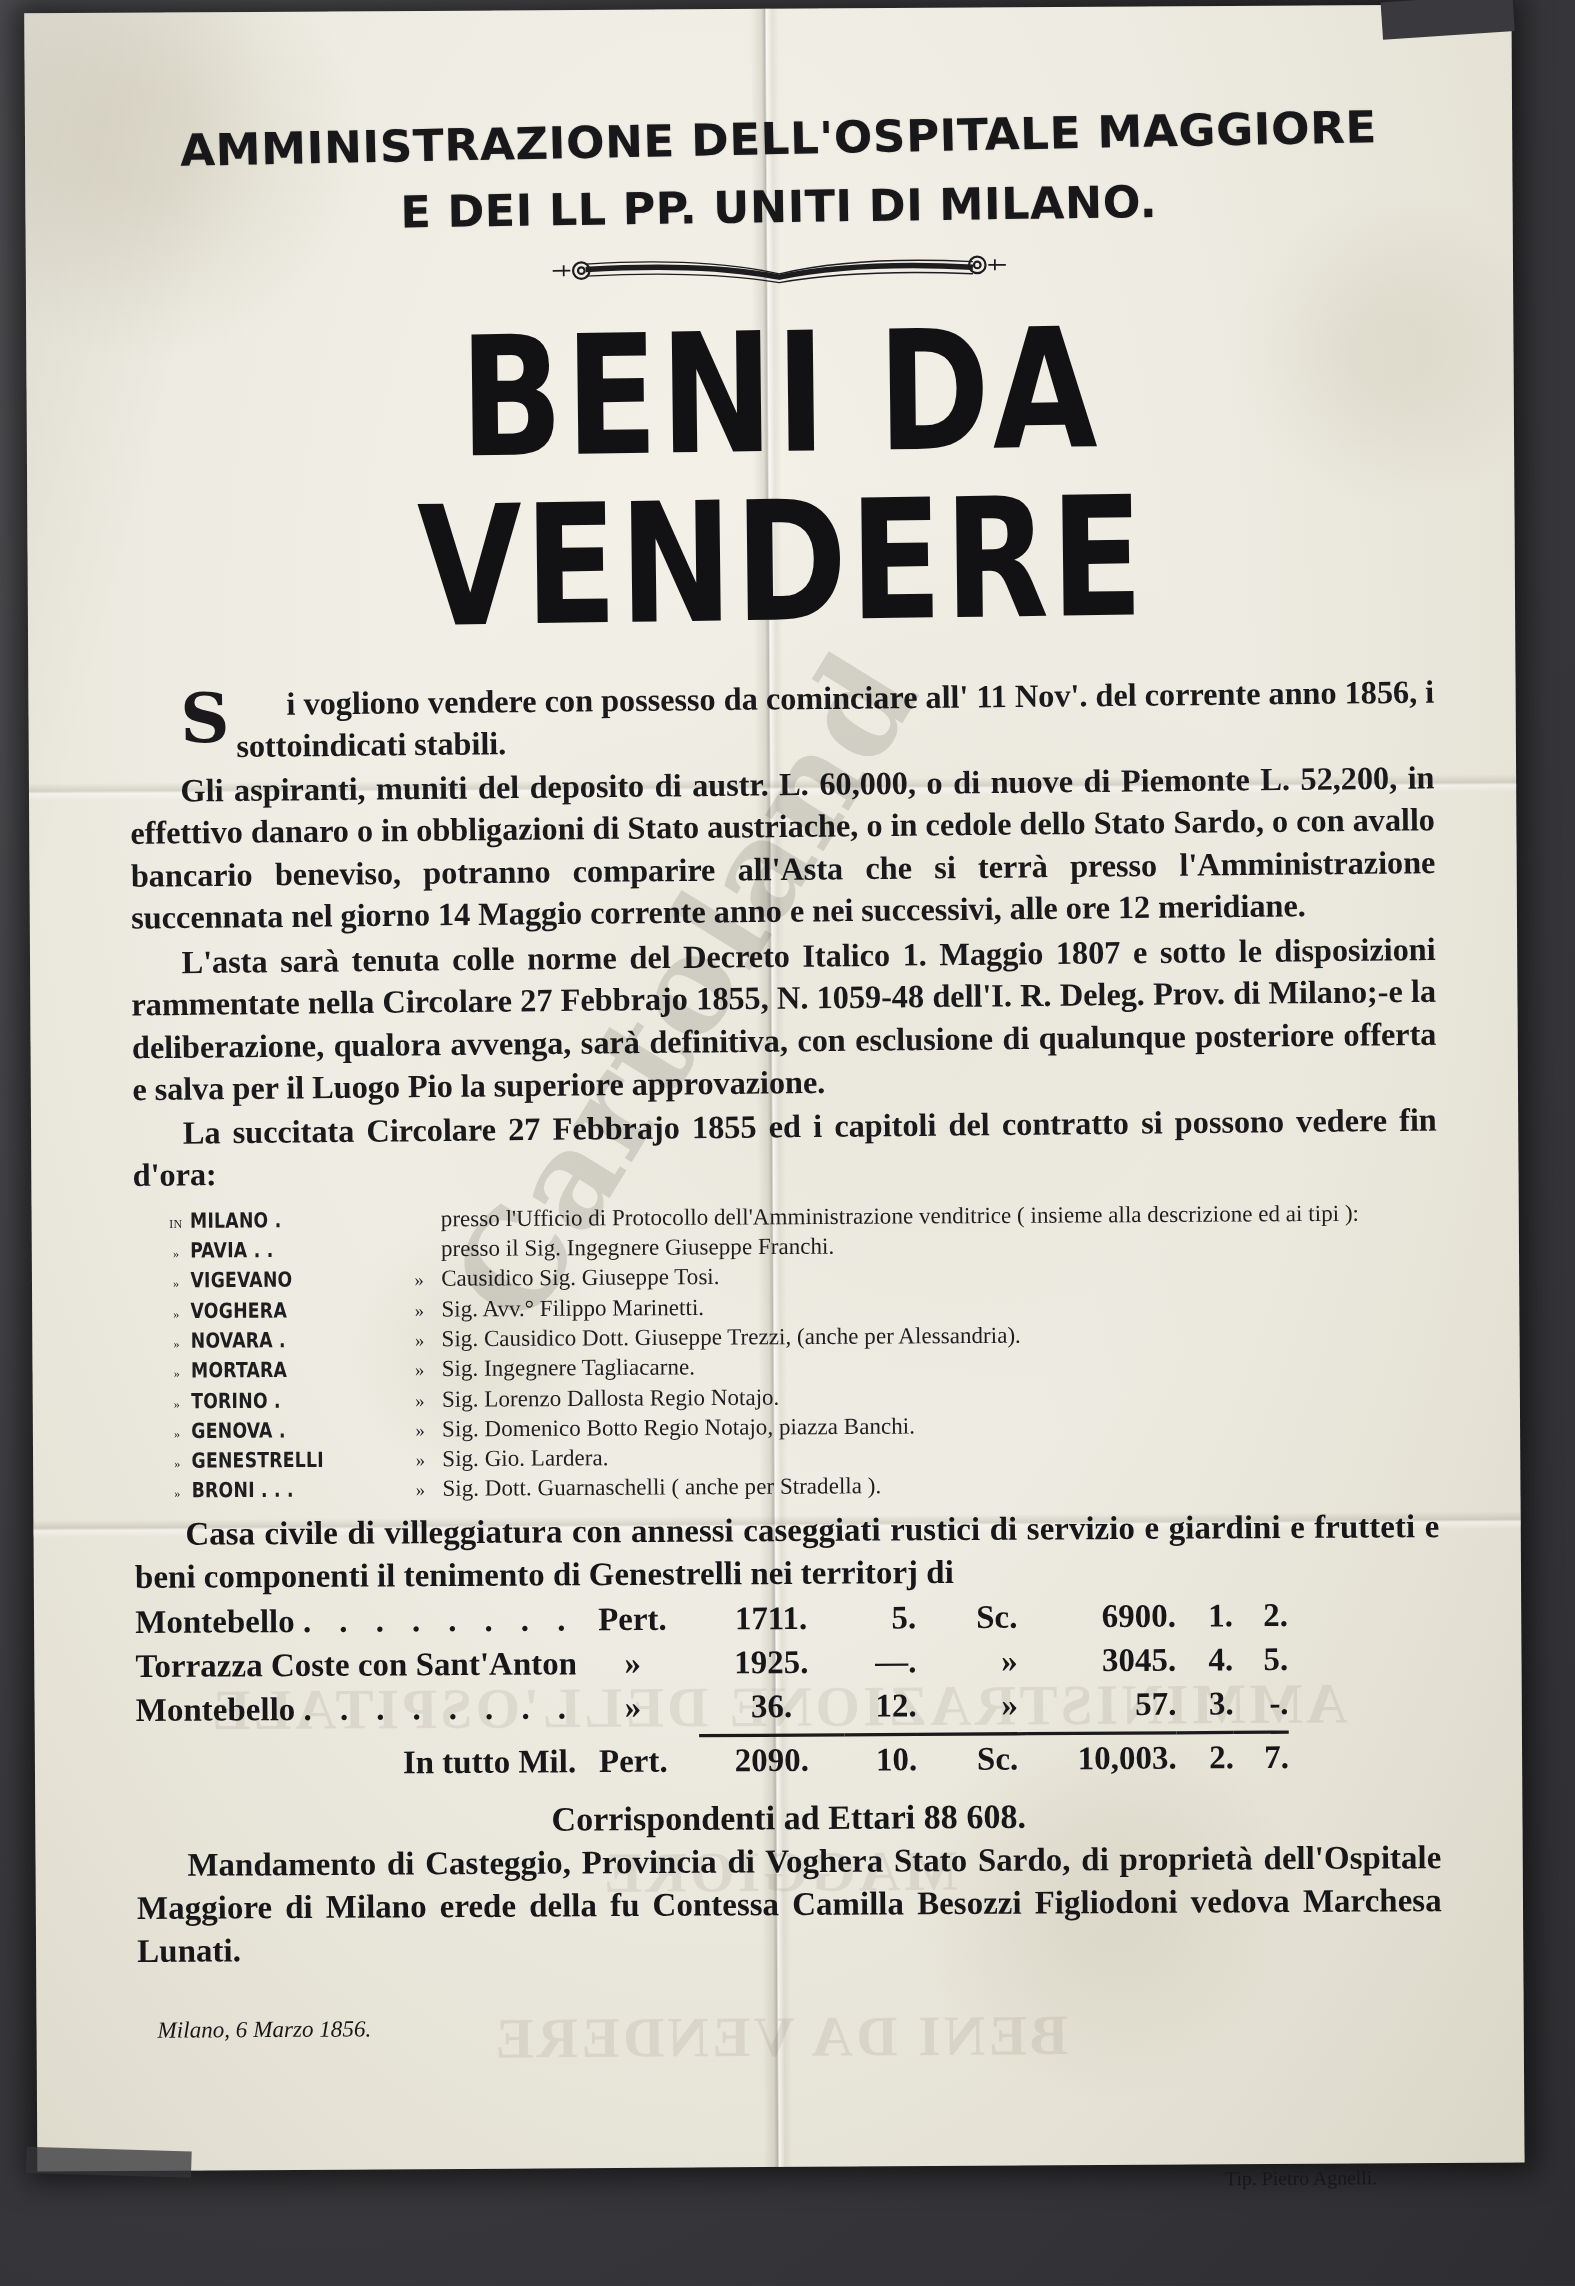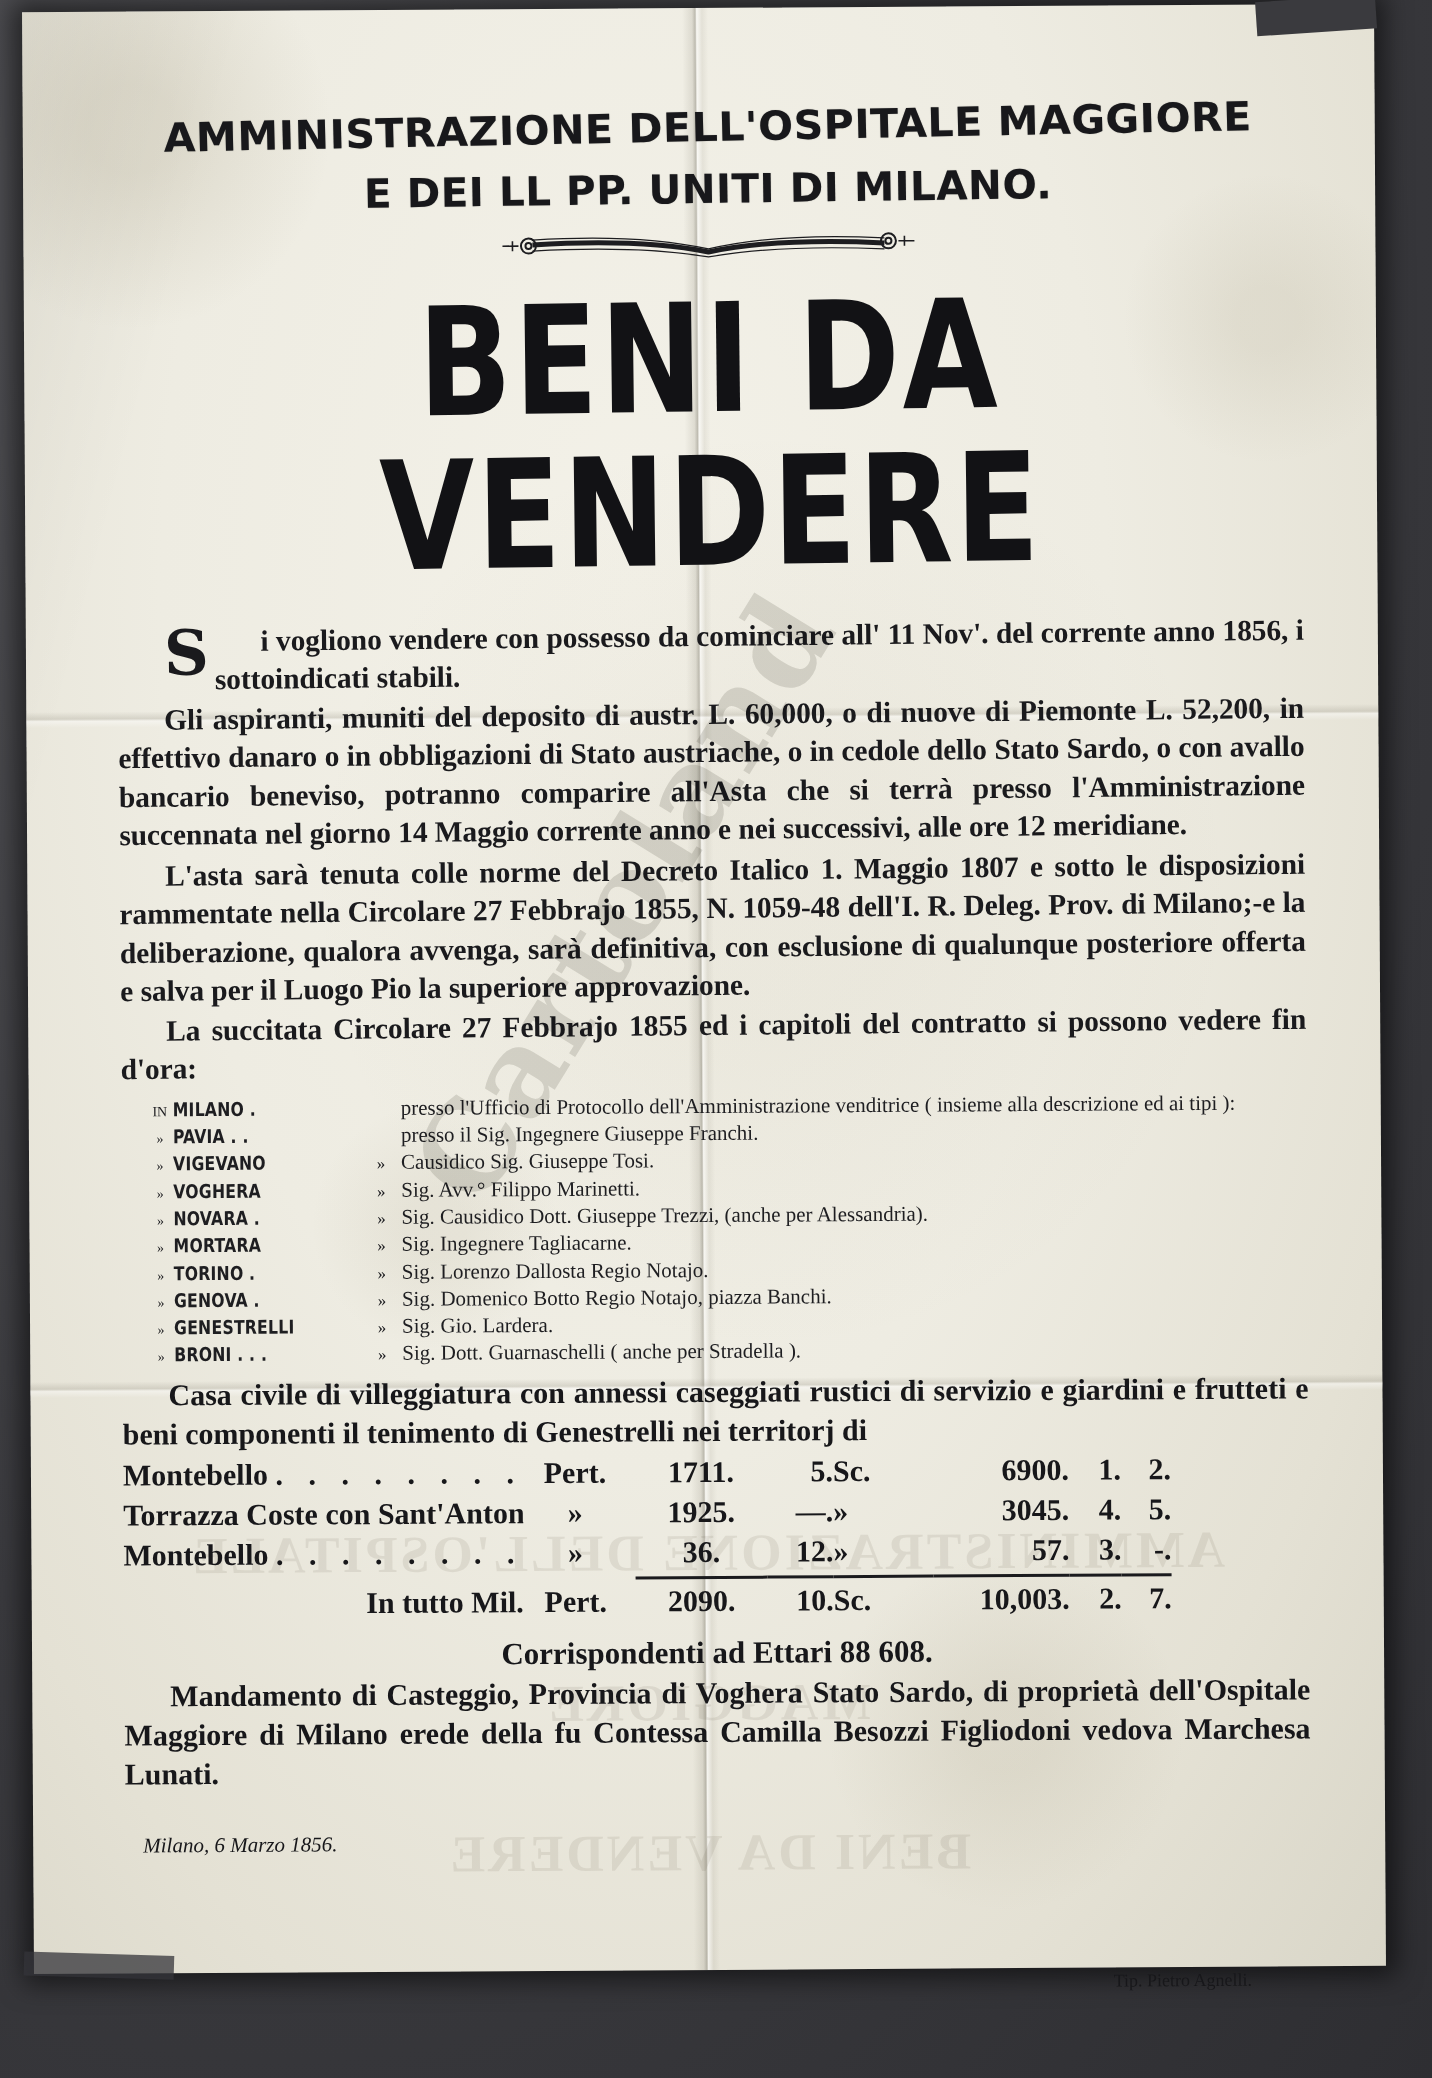--- a/index.html
+++ b/index.html
@@ -190,21 +190,21 @@
     font-family: "Liberation Serif", serif;
     font-size: 21px;
     line-height: 1.30;
     color: #1e1e21;
   }
   .agent-row { display: flex; align-items: baseline; white-space: nowrap; }
   .agent-q {
     width: 26px;
     flex: 0 0 26px;
     text-align: center;
-    font-size: 14px;
+    font-size: 11px;
   }
   .agent-city {
     flex: 0 0 188px;
     font-family: "DejaVu Sans", sans-serif;
     font-weight: bold;
     font-stretch: condensed;
     font-size: 19px;
     letter-spacing: 0.2px;
     transform: scaleX(0.92);
     transform-origin: left center;
@@ -236,21 +236,21 @@
   .trow { display: flex; align-items: baseline; }
   .c-name {
     flex: 0 0 400px;
     white-space: nowrap;
     overflow: hidden;
   }
   .c-name .leaders { letter-spacing: 9px; font-weight: bold; }
   .c-unit1 { flex: 0 0 104px; text-align: center; padding-right: 8px; }
   .c-val1  { flex: 0 0 132px; text-align: center; }
   .c-sub1  { flex: 0 0 66px;  text-align: right; }
-  .c-unit2 { flex: 0 0 92px;  text-align: left; padding-right: 8px; }
+  .c-unit2 { flex: 0 0 92px;  text-align: right; padding-right: 8px; }
   .c-val2  { flex: 0 0 136px; text-align: right; }
   .c-sub2  { flex: 0 0 52px;  text-align: right; }
   .c-sub3  { flex: 0 0 50px;  text-align: right; }
 
   .trow.total { margin-top: 4px; }
   .trow.total .c-name { text-align: right; padding-right: 0; }
   .ul { border-top: 3px solid #1a1a1d; padding-top: 2px; }
 
   .corr {
     text-align: center;

